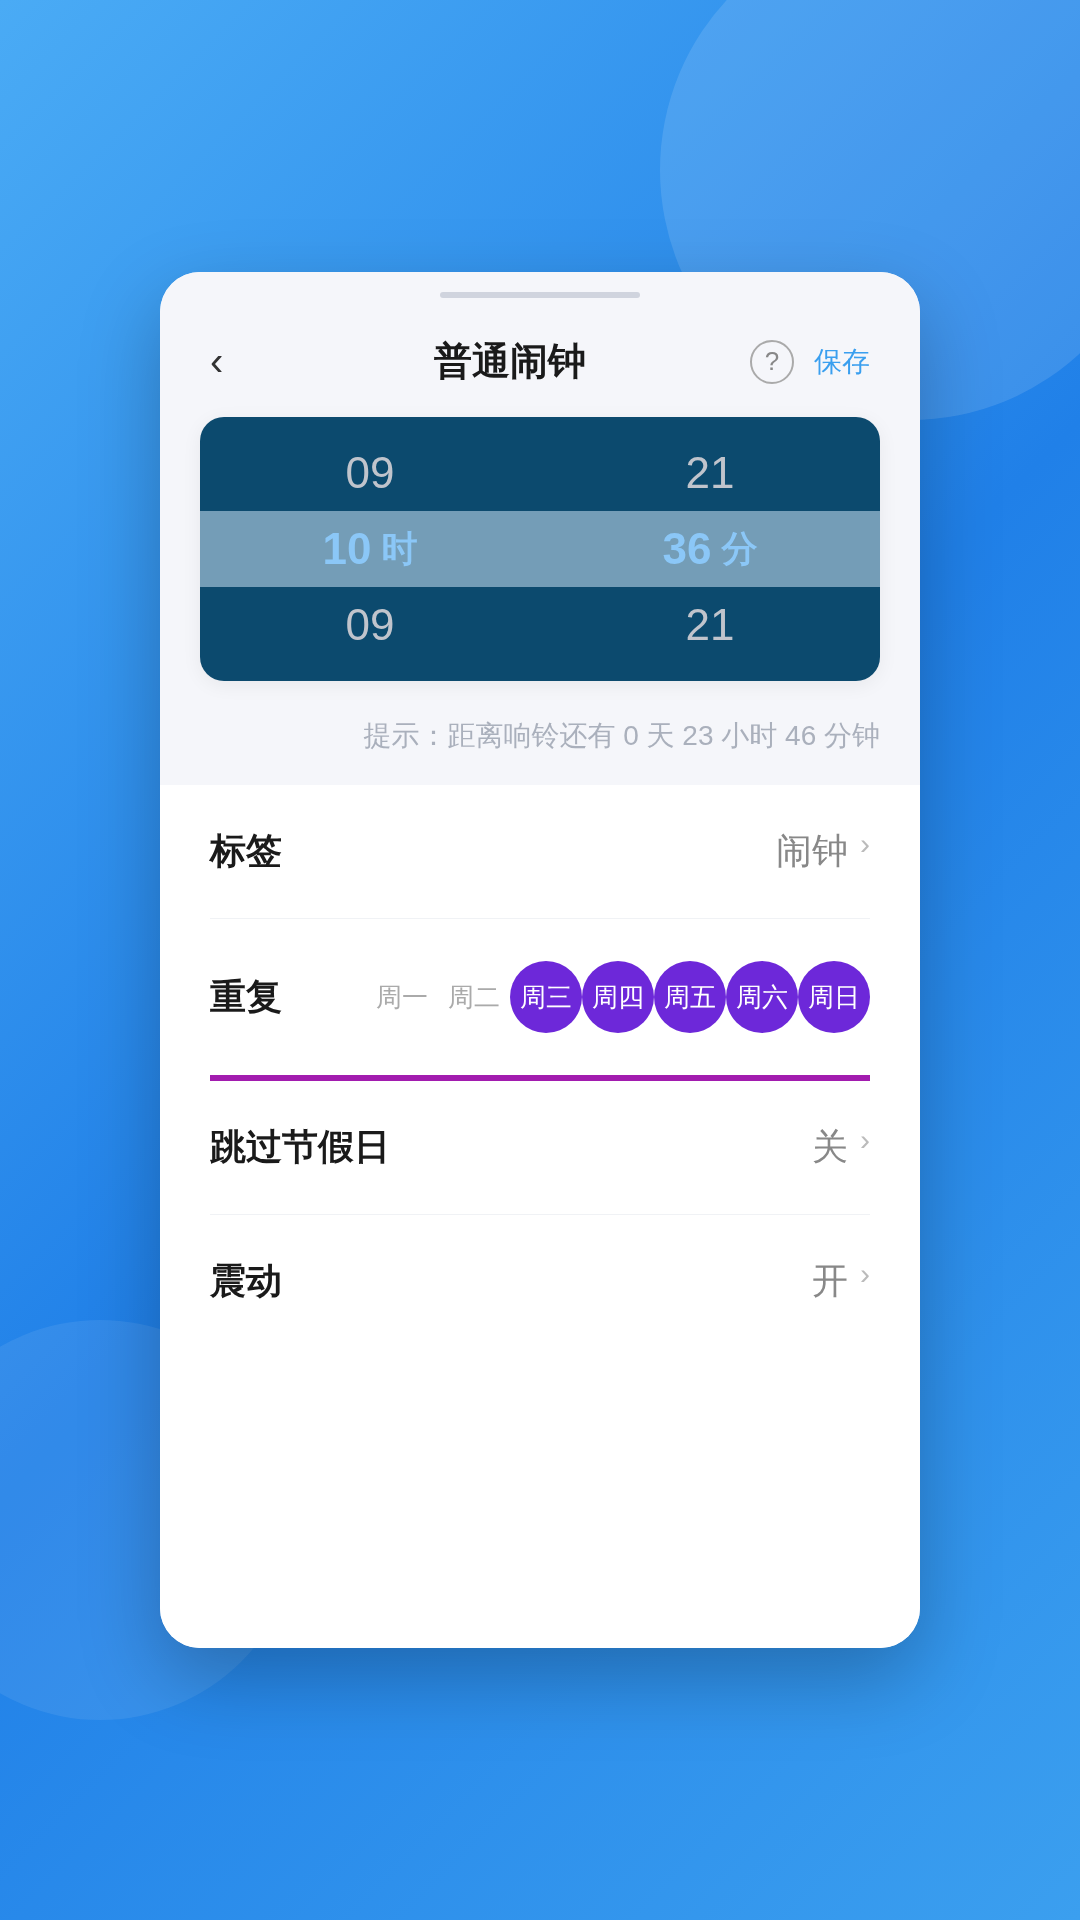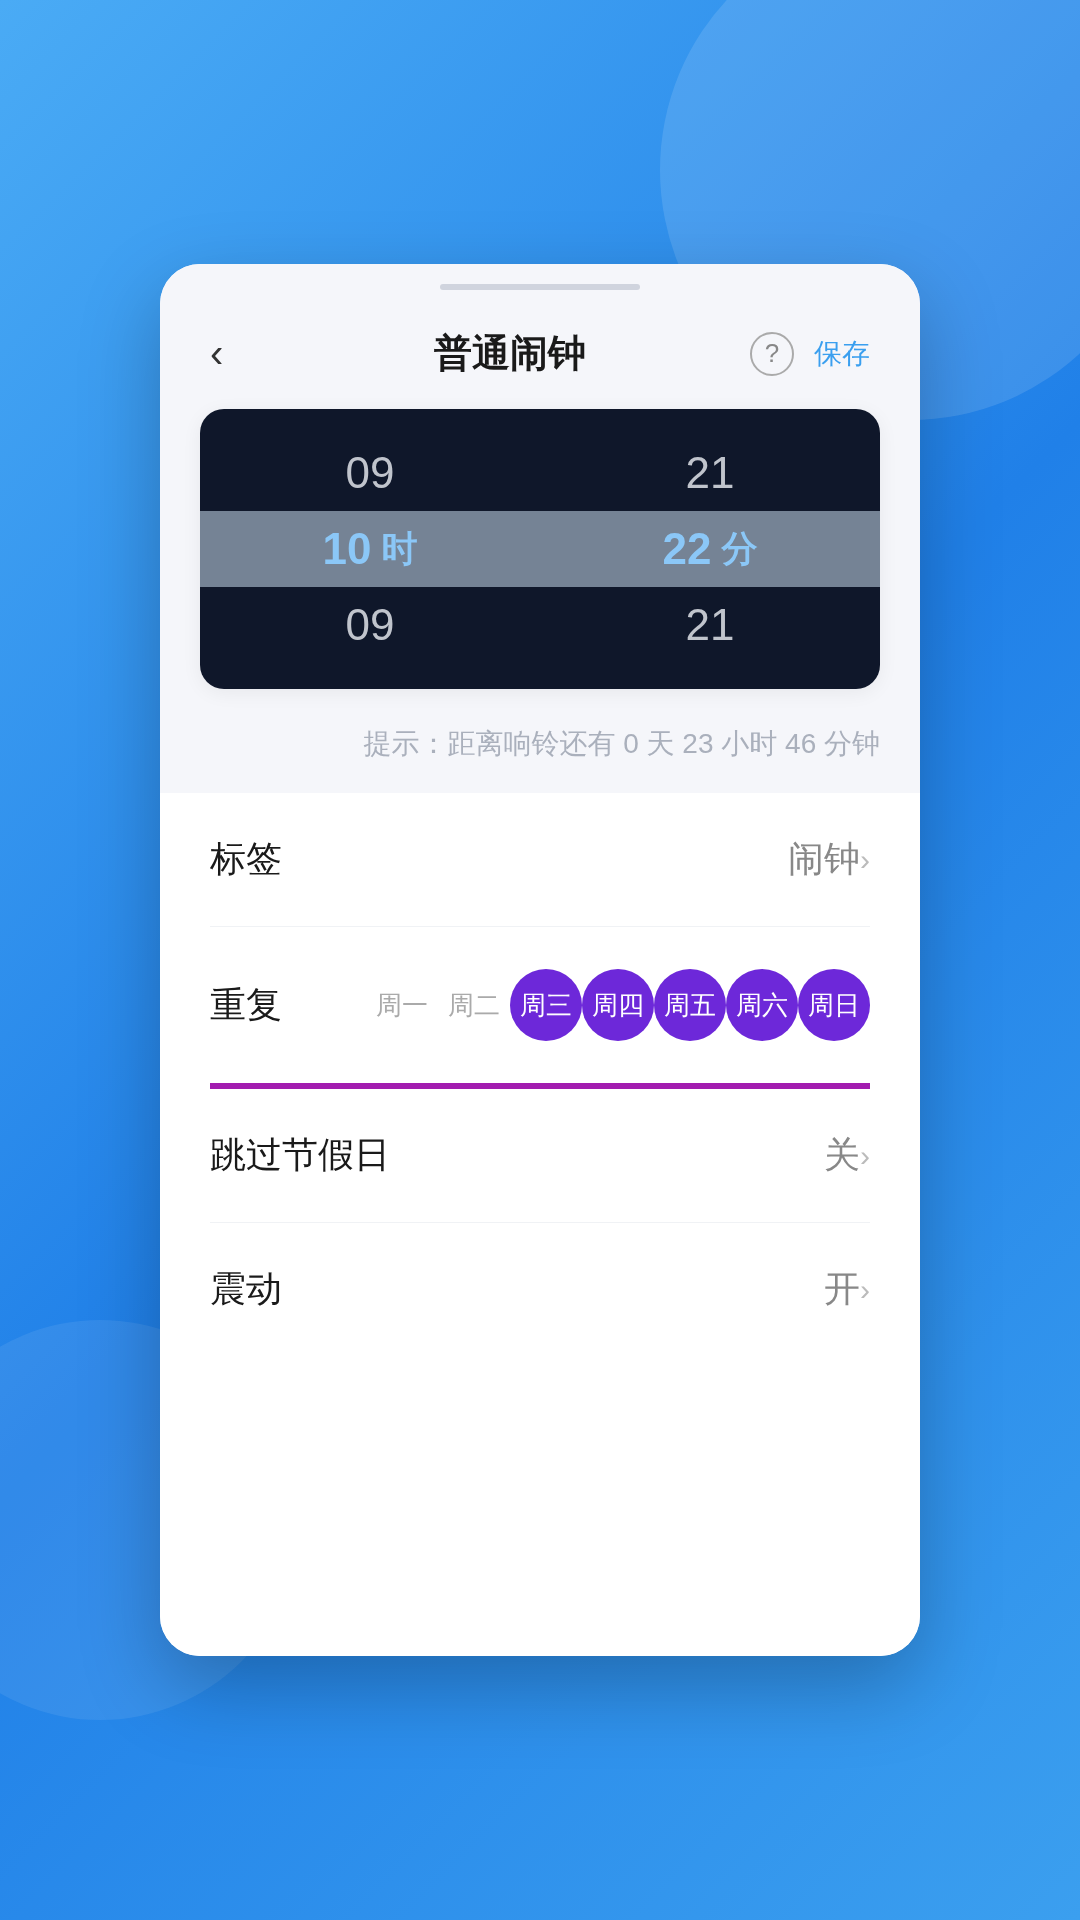--- a/index.html
+++ b/index.html
@@ -100,24 +100,24 @@
     }
     .save-btn {
       font-size: 28px;
       color: #3A9FEF;
       cursor: pointer;
       font-weight: 400;
     }
 
     
     .time-picker-wrapper {
-      background: #0f172a;
+      background: #0c4a6e;
       margin: 0 40px 0;
       border-radius: 24px;
-      padding: 20px 0;
+      padding: 12px 0;
       box-shadow: 0 4px 20px rgba(0,0,0,0.06);
     }
 
     .time-picker {
       display: flex;
       position: relative;
       height: 240px;
       overflow: hidden;
     }
 
@@ -191,27 +191,27 @@
       border-bottom: 1px solid #f0f2f5;
       cursor: pointer;
     }
     .settings-item:last-child {
       border-bottom: none;
     }
 
     .settings-label {
       font-size: 36px;
       color: #1a1a1a;
-      font-weight: 400;
+      font-weight: 700;
     }
 
     .settings-value {
       display: flex;
-      align-items: center;
-      gap: 0;
+      align-items: flex-start;
+      gap: 12px;
       font-size: 36px;
       color: #888;
     }
 
     .chevron-icon {
       font-size: 30px;
       color: #bbb;
     }
 
     
@@ -288,21 +288,21 @@
         <div class="picker-row">
           <span class="picker-num">09</span>
         </div>
       </div>
 
       <div class="picker-col">
         <div class="picker-row">
           <span class="picker-num">21</span>
         </div>
         <div class="picker-row">
-          <span class="picker-num selected">22</span>
+          <span class="picker-num selected">36</span>
           <span class="picker-unit selected">分</span>
         </div>
         <div class="picker-row">
           <span class="picker-num">21</span>
         </div>
       </div>
     </div>
   </div>
 
   <div class="hint-text">提示：距离响铃还有 0 天 23 小时 46 分钟</div>

